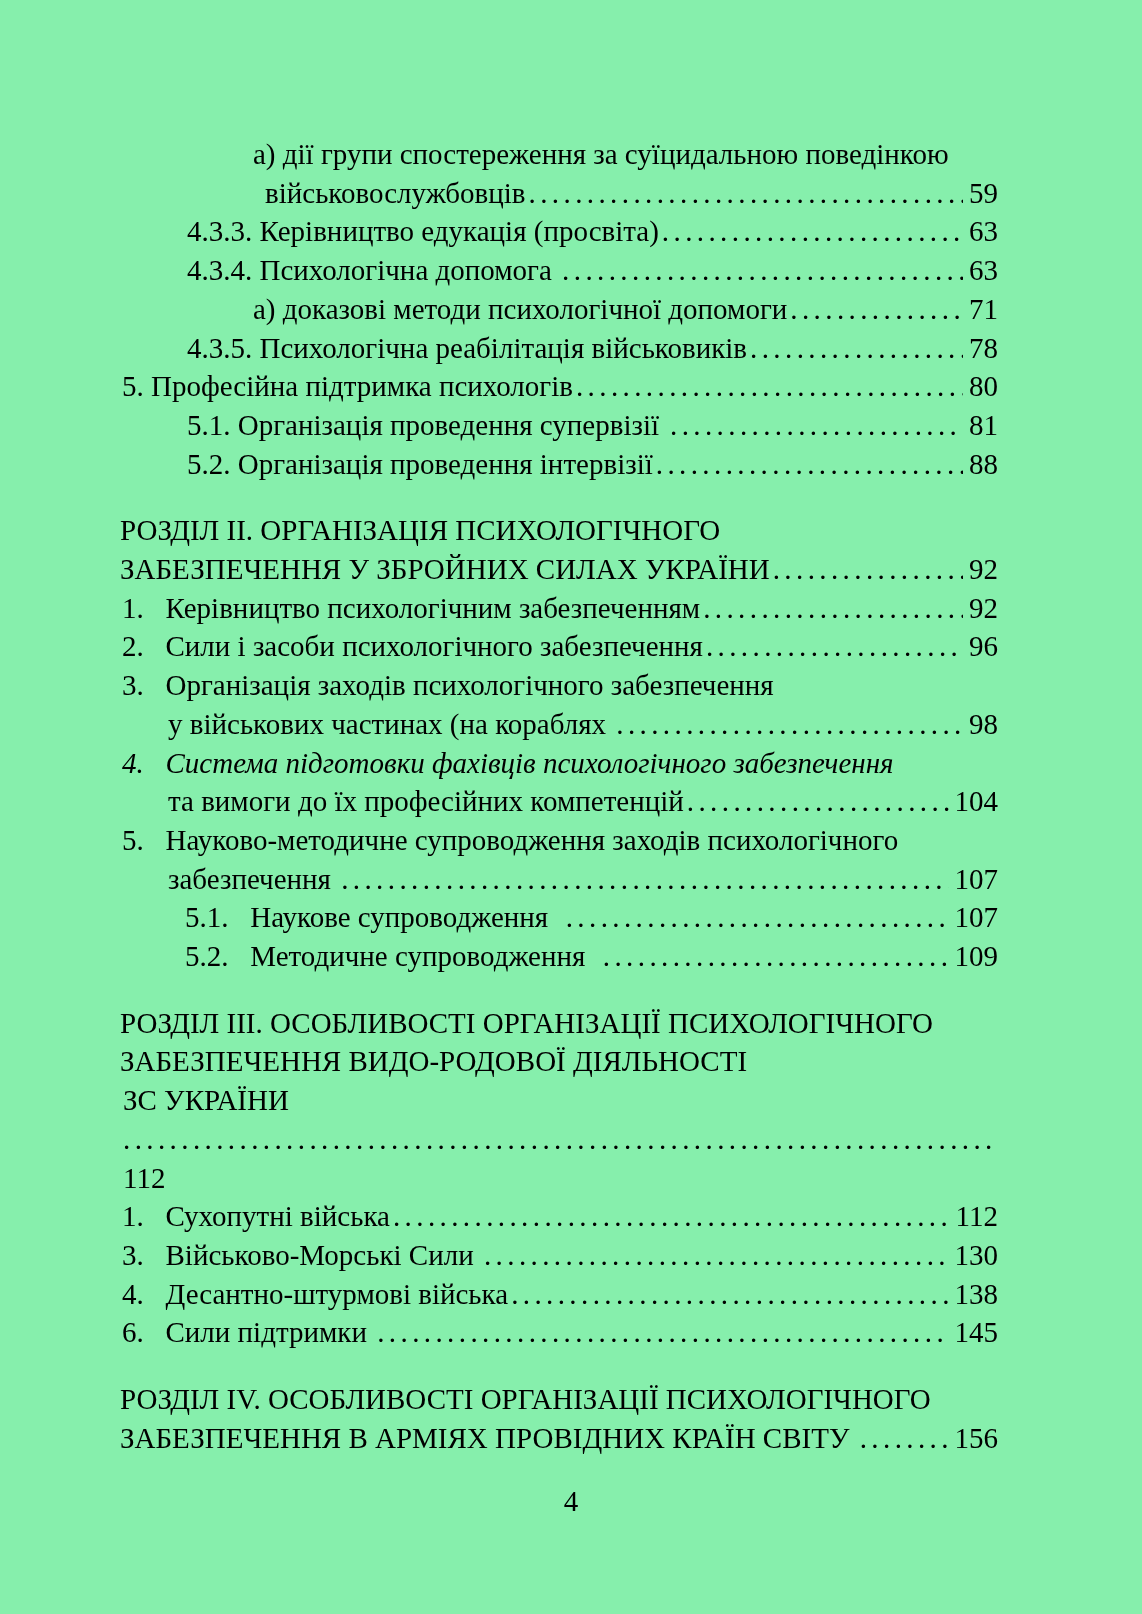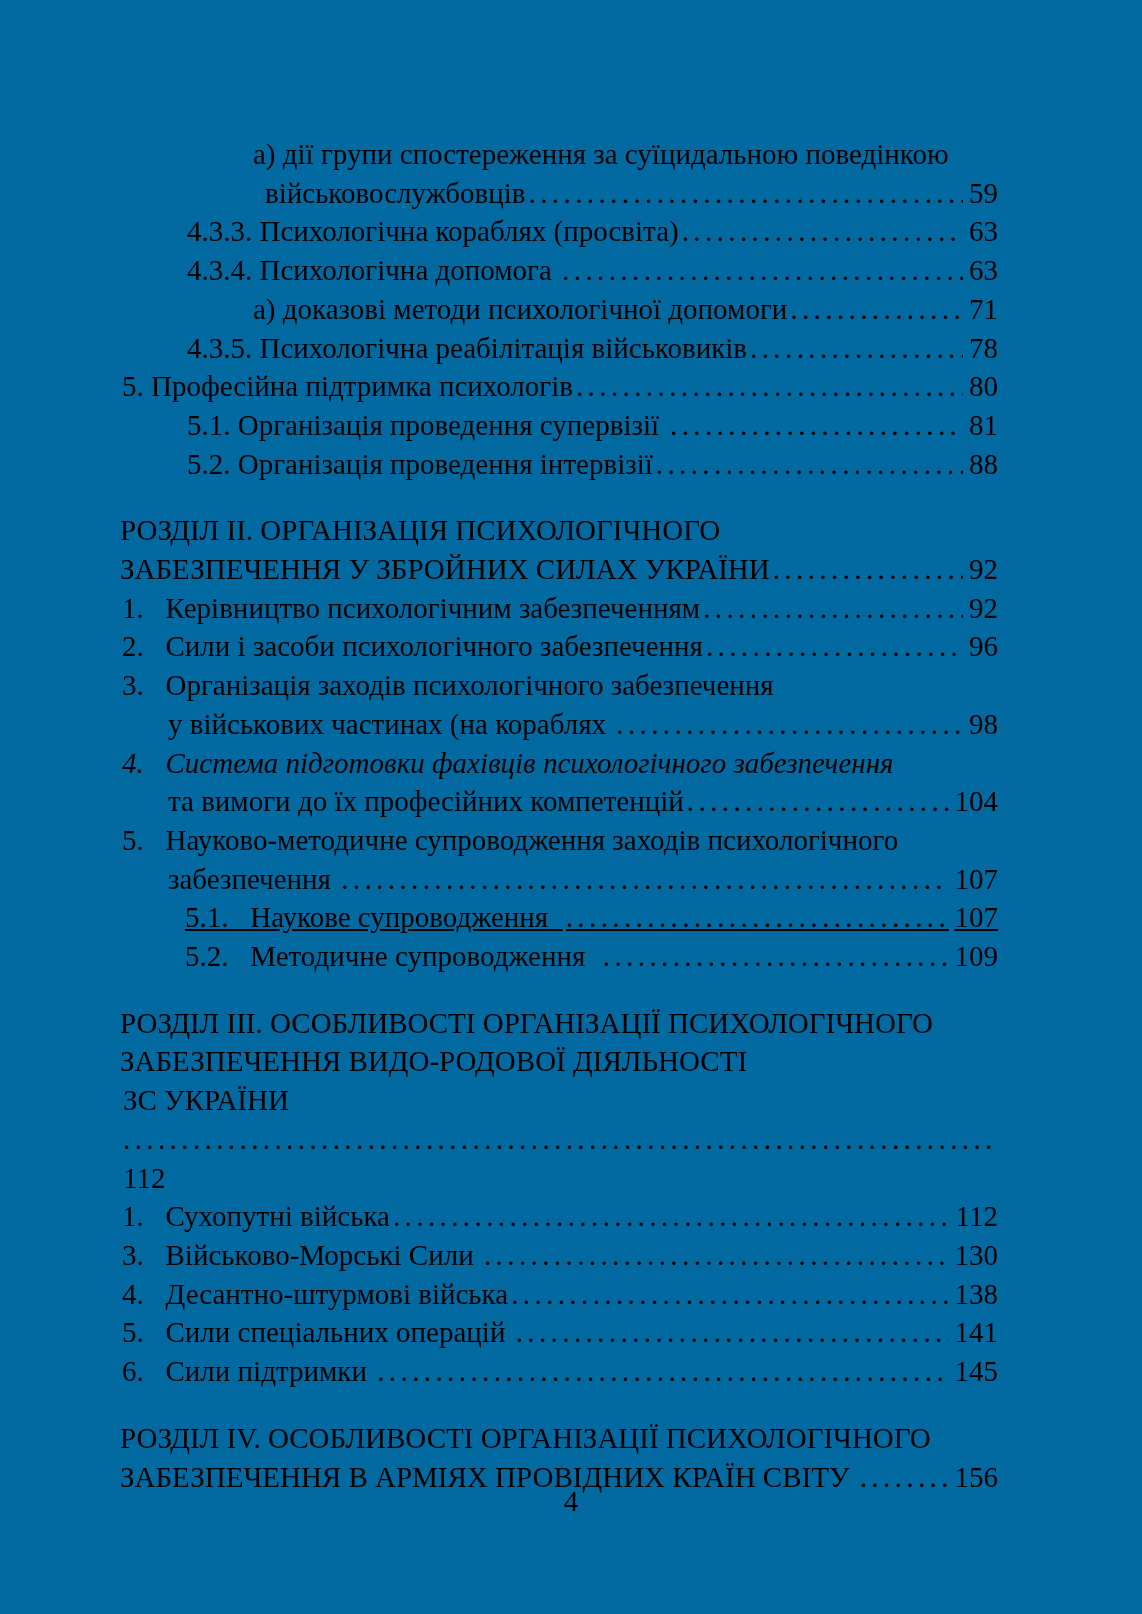--- a/index.html
+++ b/index.html
@@ -6,21 +6,21 @@
   body {
     width: 1142px; height: 1614px;
     background: #ffffff;
     color: #000000;
     font-family: "Liberation Serif", "DejaVu Serif", serif;
     position: relative;
     overflow: hidden;
   }
   .page {
     position: absolute; inset: 0;
-    background: #0369a1;
+    background: #86efac;
   }
   .toc {
     position: absolute;
     left: 120px; top: 135px;
     width: 878px;
   }
   .section { margin: 0; }
   .section + .section { margin-top: 28px; }
   .row {
     display: flex;
@@ -60,21 +60,21 @@
       <div class="section">
         <div class="row" style="padding-left: 133px;">
           <span class="text">а) дії групи спостереження за суїцидальною поведінкою</span>
         </div>
         <div class="row" style="padding-left: 145px;">
           <span class="text">військовослужбовців</span>
           <span class="dots"></span>
           <span class="pagenum">59</span>
         </div>
         <div class="row" style="padding-left: 67px;">
-          <span class="text">4.3.3. Психологічна кораблях (просвіта)</span>
+          <span class="text">4.3.3. Керівництво едукація (просвіта)</span>
           <span class="dots"></span>
           <span class="pagenum">63</span>
         </div>
         <div class="row" style="padding-left: 67px;">
           <span class="text">4.3.4. Психологічна допомога&nbsp;</span>
           <span class="dots"></span>
           <span class="pagenum">63</span>
         </div>
         <div class="row" style="padding-left: 133px;">
           <span class="text">а) доказові методи психологічної допомоги</span>
@@ -138,21 +138,21 @@
           <span class="pagenum">104</span>
         </div>
         <div class="row" style="padding-left: 2px;">
           <span class="text">5.&nbsp;&nbsp;&nbsp;Науково-методичне супроводження заходів психологічного</span>
         </div>
         <div class="row" style="padding-left: 48px;">
           <span class="text">забезпечення&nbsp;</span>
           <span class="dots"></span>
           <span class="pagenum">107</span>
         </div>
-        <div class="row" style="padding-left: 65px; text-decoration: underline;">
+        <div class="row" style="padding-left: 65px;">
           <span class="text">5.1.&nbsp;&nbsp; Наукове супроводження&nbsp;&nbsp;</span>
           <span class="dots"></span>
           <span class="pagenum">107</span>
         </div>
         <div class="row" style="padding-left: 65px;">
           <span class="text">5.2.&nbsp;&nbsp; Методичне супроводження&nbsp;&nbsp;</span>
           <span class="dots"></span>
           <span class="pagenum">109</span>
         </div>
       </div>
@@ -175,25 +175,20 @@
         </div>
         <div class="row" style="padding-left: 2px;">
           <span class="text">3.&nbsp;&nbsp;&nbsp;Військово-Морські Сили&nbsp;</span>
           <span class="dots"></span>
           <span class="pagenum">130</span>
         </div>
         <div class="row" style="padding-left: 2px; text-align: right;">
           <span class="text">4.&nbsp;&nbsp;&nbsp;Десантно-штурмові війська</span>
           <span class="dots"></span>
           <span class="pagenum">138</span>
-        </div>
-        <div class="row" style="padding-left: 2px;">
-          <span class="text">5.&nbsp;&nbsp;&nbsp;Сили спеціальних операцій&nbsp;</span>
-          <span class="dots"></span>
-          <span class="pagenum">141</span>
         </div>
         <div class="row" style="padding-left: 2px;">
           <span class="text">6.&nbsp;&nbsp;&nbsp;Сили підтримки&nbsp;</span>
           <span class="dots"></span>
           <span class="pagenum">145</span>
         </div>
       </div>
       <div class="section">
         <div class="row heading" style="padding-left: 0px;">
           <span class="text">РОЗДІЛ IV. ОСОБЛИВОСТІ ОРГАНІЗАЦІЇ ПСИХОЛОГІЧНОГО</span>

